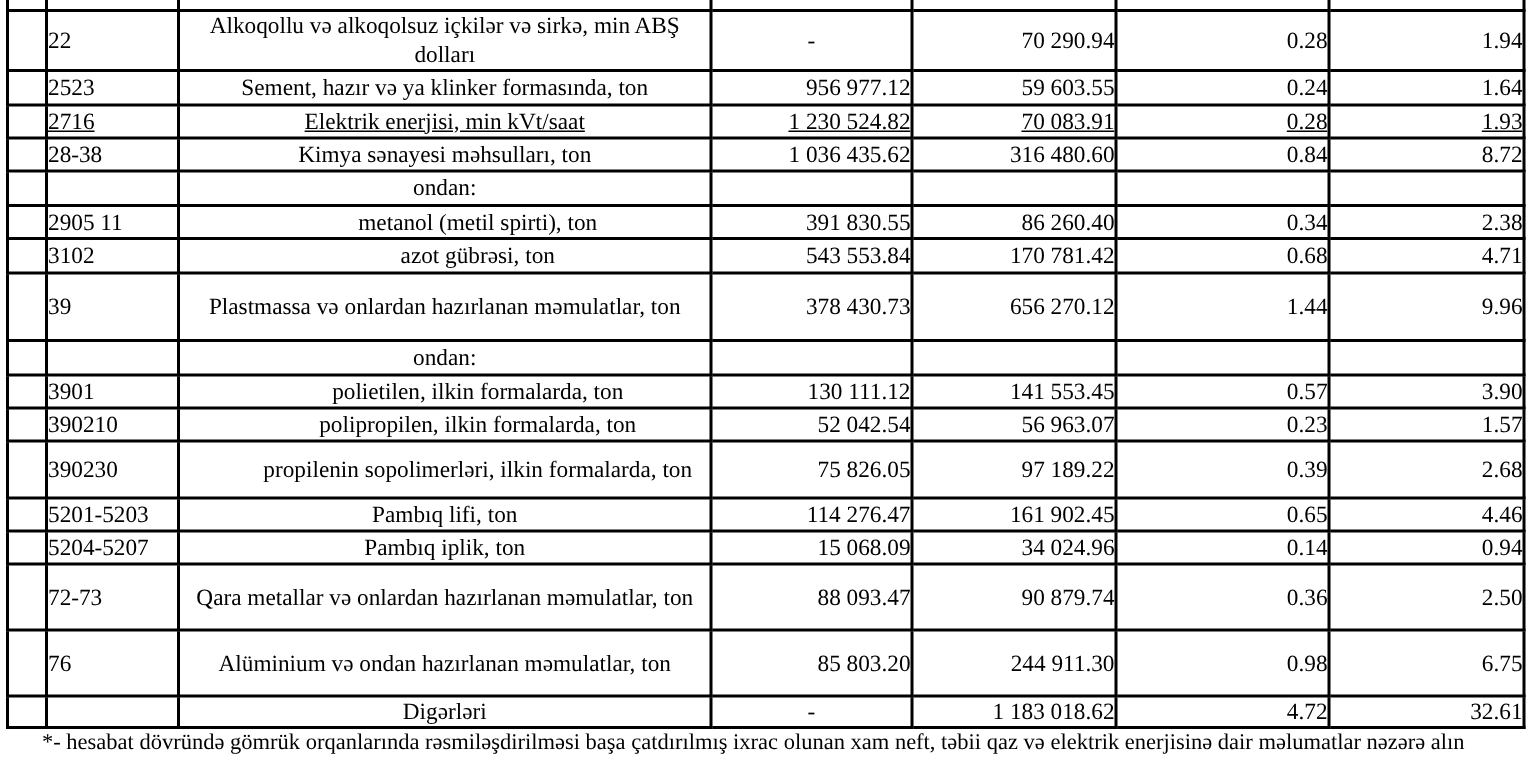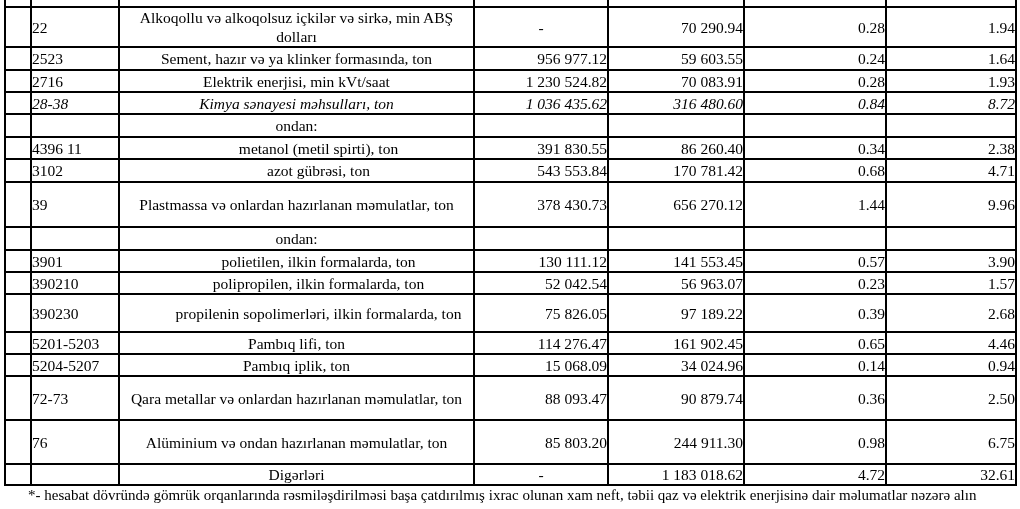--- a/index.html
+++ b/index.html
@@ -90,50 +90,50 @@
         </tr>
         <tr style="height: 23px;">
           <td class="c-spacer"></td>
           <td class="c-code">2523</td>
           <td class="c-name lvl-item">Sement, hazır və ya klinker formasında, ton</td>
           <td class="num v1">956 977.12</td>
           <td class="num v2">59 603.55</td>
           <td class="num v3">0.24</td>
           <td class="num v4">1.64</td>
         </tr>
-        <tr style="height: 22px;">
+        <tr style="height: 22px; text-decoration: underline;">
           <td class="c-spacer"></td>
           <td class="c-code">2716</td>
           <td class="c-name lvl-item">Elektrik enerjisi, min kVt/saat</td>
           <td class="num v1">1 230 524.82</td>
           <td class="num v2">70 083.91</td>
           <td class="num v3">0.28</td>
           <td class="num v4">1.93</td>
         </tr>
-        <tr style="height: 22px; font-style: italic;">
+        <tr style="height: 22px;">
           <td class="c-spacer"></td>
           <td class="c-code">28-38</td>
           <td class="c-name lvl-item">Kimya sənayesi məhsulları, ton</td>
           <td class="num v1">1 036 435.62</td>
           <td class="num v2">316 480.60</td>
           <td class="num v3">0.84</td>
           <td class="num v4">8.72</td>
         </tr>
         <tr style="height: 23px;">
           <td class="c-spacer"></td>
           <td class="c-code"></td>
           <td class="c-name lvl-ondan">ondan:</td>
           <td class="num v1"></td>
           <td class="num v2"></td>
           <td class="num v3"></td>
           <td class="num v4"></td>
         </tr>
         <tr style="height: 22px;">
           <td class="c-spacer"></td>
-          <td class="c-code">4396 11</td>
+          <td class="c-code">2905 11</td>
           <td class="c-name lvl-sub">metanol (metil spirti), ton</td>
           <td class="num v1">391 830.55</td>
           <td class="num v2">86 260.40</td>
           <td class="num v3">0.34</td>
           <td class="num v4">2.38</td>
         </tr>
         <tr style="height: 23px;">
           <td class="c-spacer"></td>
           <td class="c-code">3102</td>
           <td class="c-name lvl-sub">azot gübrəsi, ton</td>

